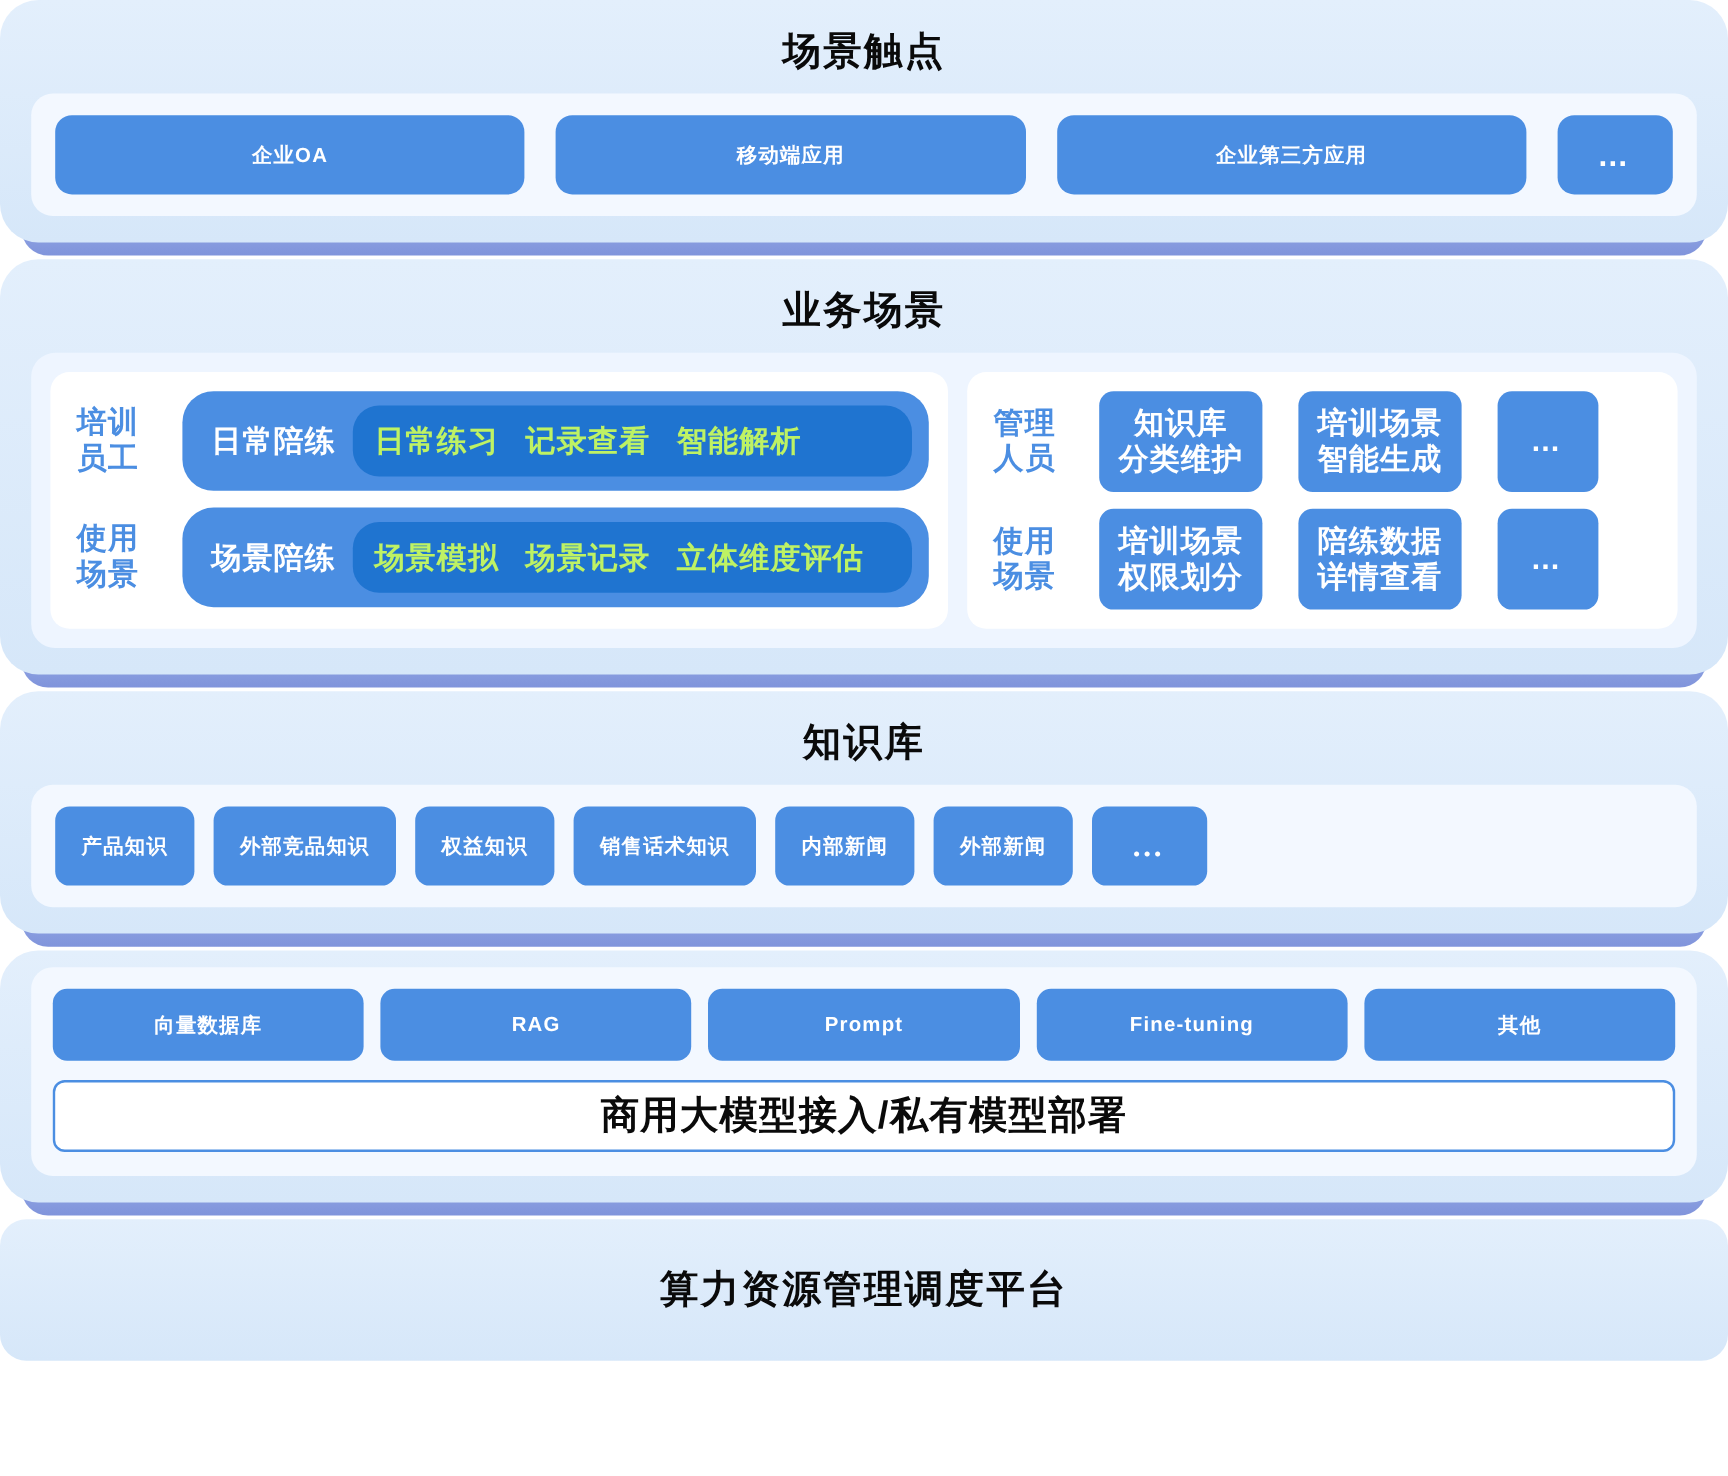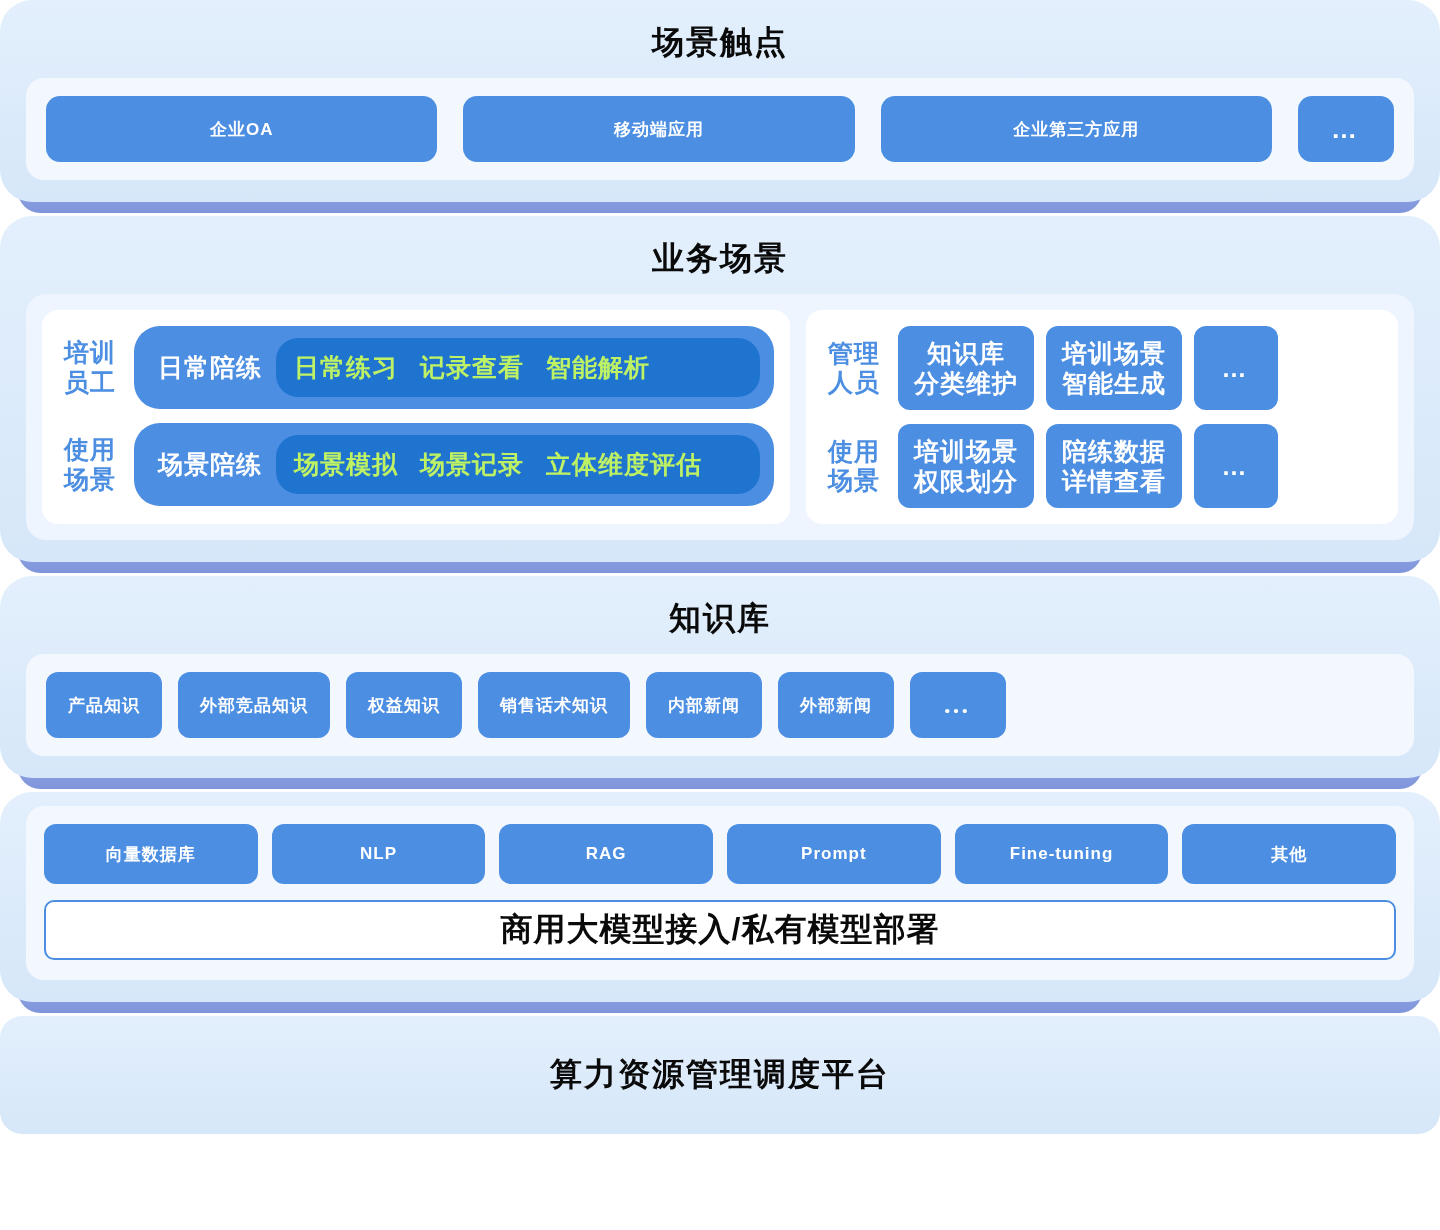--- a/index.html
+++ b/index.html
@@ -115,21 +115,21 @@
     display: flex;
     flex-direction: column;
     gap: 14px;
   }
   .biz-card.left { flex: 0 0 748px; }
   .biz-card.right { flex: 1 1 auto; }
 
   .biz-line {
     display: flex;
     align-items: center;
-    gap: 12px;
+    gap: 30px;
   }
 
   .biz-label {
     color: #4b8ee2;
     font-size: 25px;
     font-weight: bold;
     line-height: 1.18;
     text-align: center;
     white-space: pre-line;
     flex: 0 0 auto;
@@ -349,21 +349,20 @@
       </div>
     </div>
   </div>
 
   <div class="layer">
     <div class="base"></div>
     <div class="panel">
       <div class="model-card">
         <div class="row model-row">
           <div class="chip">向量数据库</div>
-          <div class="chip">NLP</div>
           <div class="chip">RAG</div>
           <div class="chip">Prompt</div>
           <div class="chip">Fine-tuning</div>
           <div class="chip">其他</div>
         </div>
         <div class="model-bar">商用大模型接入/私有模型部署</div>
       </div>
     </div>
   </div>
 

